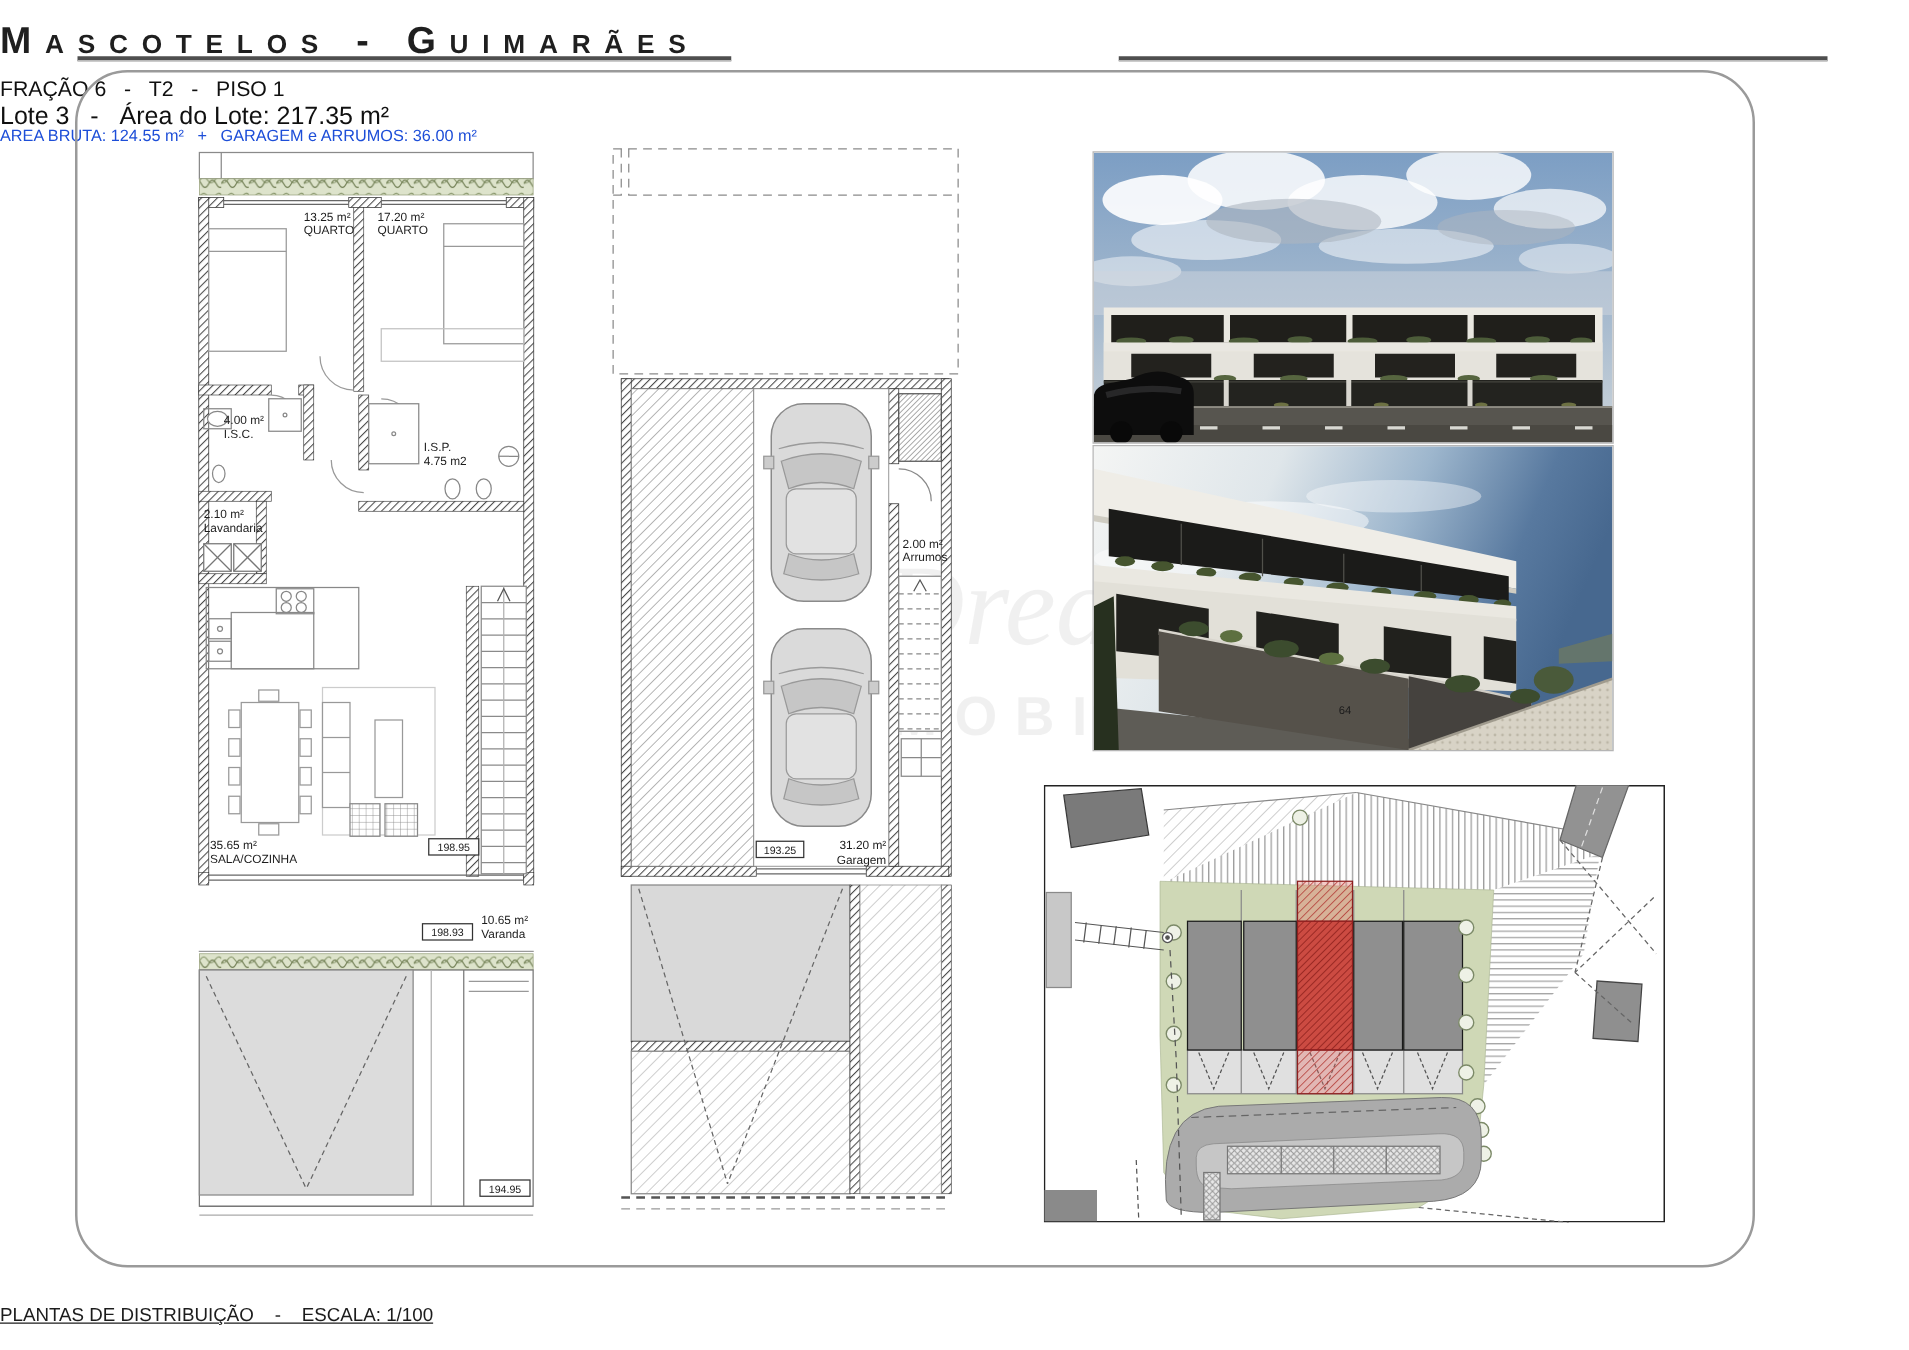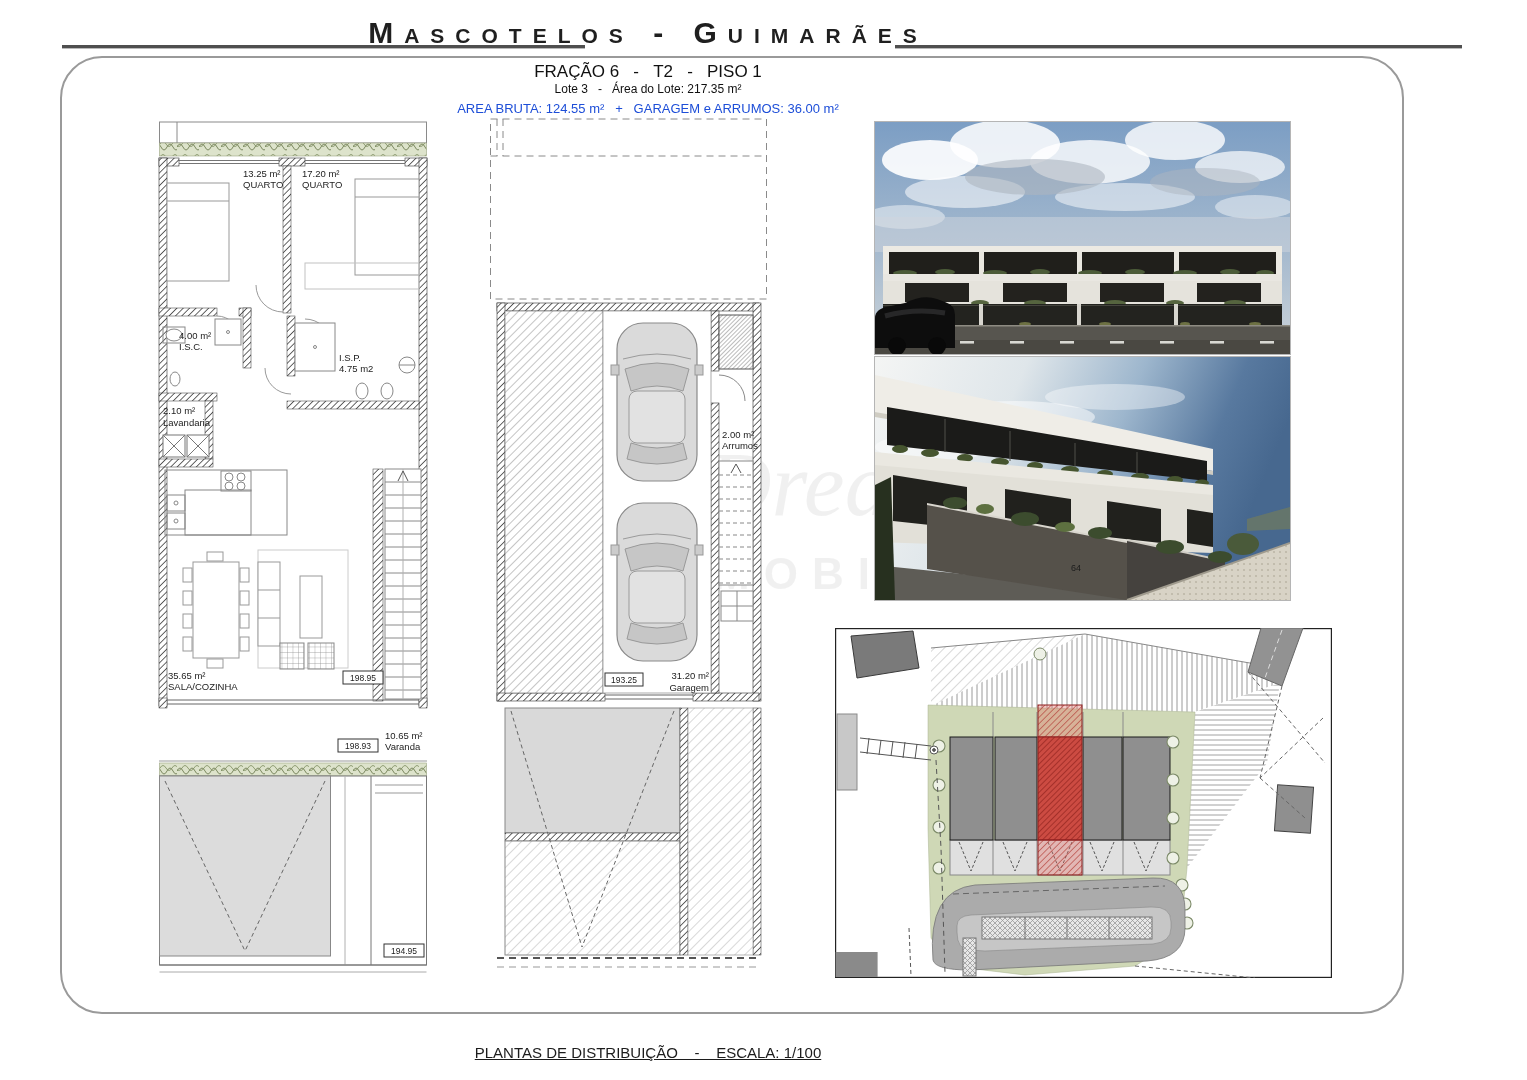--- a/index.html
+++ b/index.html
@@ -1,24 +1,24 @@
 <!DOCTYPE html>
 <html><head>
 <meta charset="utf-8">
 <style>
   html,body{margin:0;padding:0;background:#fff;}
   body{width:1527px;height:1080px;position:relative;overflow:hidden;
        font-family:"Liberation Sans", sans-serif;color:#1a1a1a;}
   .abs{position:absolute;}
-  .center{left:0;width:1296px;text-align:center;}
+  .center{left:0;width:1296px;text-align:left;}
   .title{top:16px;font-size:30px;font-weight:600;letter-spacing:11px;
          font-variant:small-caps;color:#1f1f1f;}
   .rule{top:45px;height:3px;background:#4f4f4f;border-bottom:1px solid #b9b9b9;}
   .sub1{top:62px;font-size:17px;color:#101010;}
-  .sub2{top:82px;font-size:12px;color:#101010;}
+  .sub2{top:82px;font-size:20px;color:#101010;}
   .sub3{top:101px;font-size:13px;color:#1d4ed8;}
   .frame{left:60px;top:56px;width:1340px;height:954px;border:2.5px solid #9a9a9a;
          border-radius:42px;}
   .footer{top:1044px;font-size:15px;color:#1c1c1c;text-decoration:underline;}
   .photo{outline:1px solid #b5b5b5;}
   svg text{font-family:"Liberation Sans", sans-serif;fill:#1c1c1c;}
   .lbl{font-size:9.5px;}
   .lvl{font-size:8.5px;}
   .wm{left:585px;top:445px;width:600px;height:210px;opacity:0.12;color:#8d8d8d;
       pointer-events:none;}

